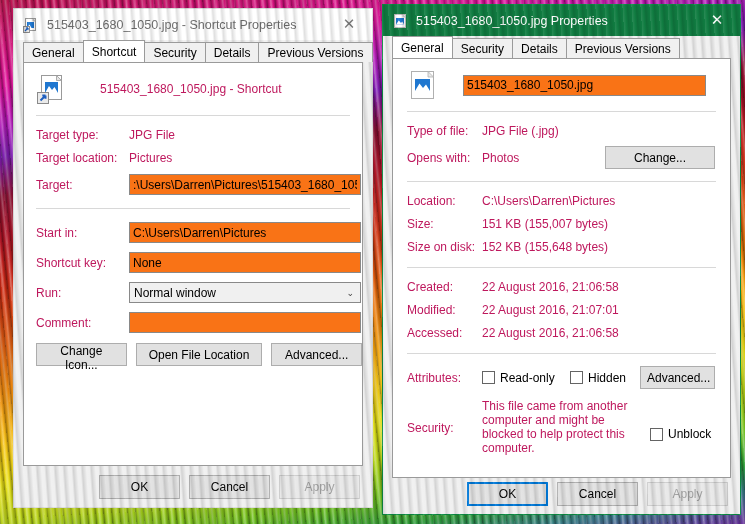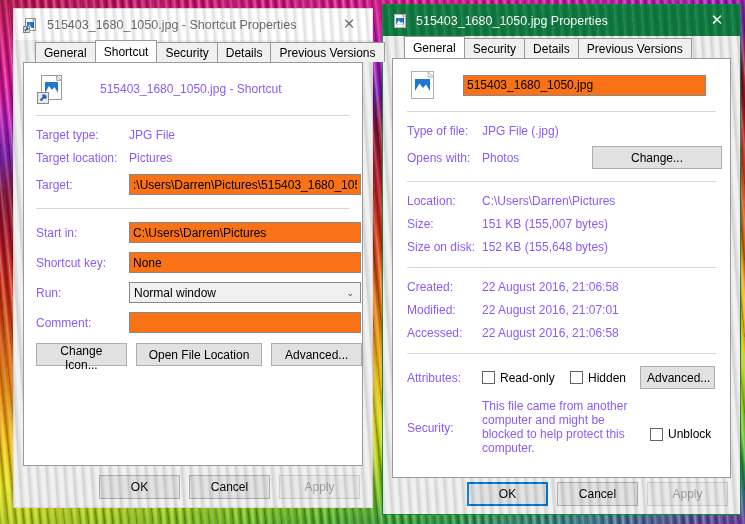--- a/index.html
+++ b/index.html
@@ -82,21 +82,21 @@
     line-height: 1;
     font-family: "DejaVu Sans", sans-serif;
   }
   .titlebar.inactive .close-btn { color: #7a7a7a; }
   .titlebar.active   .close-btn { color: #ffffff; }
 
   
   .tabstrip {
     display: flex;
     align-items: flex-end;
-    padding-left: 21px;
+    padding-left: 9px;
     height: 22px;
     position: relative;
     z-index: 2;
   }
   .tab {
     height: 20px;
     padding: 0 8px;
     display: flex; align-items: center;
     font-size: 12px;
     background: #f0f0f0;
@@ -118,21 +118,21 @@
   .tabpanel {
     background: #ffffff;
     border: 1px solid #9a9a9a;
     position: relative;
     margin: 0 9px;
     z-index: 1;
   }
 
   
   .row { display: flex; align-items: center; }
-  .lbl { font-size: 12px; color: #8b5cf6; }
+  .lbl { font-size: 12px; color: #be185d; }
 
   .hdr-row {
     display: flex; align-items: center;
     padding: 10px 0 8px 0;
   }
   .file-icon-lg { width: 32px; height: 32px; flex: none; }
 
   .sep {
     height: 1px;
     background: #d8d8d8;
@@ -343,21 +343,21 @@
       <div class="sep" style="margin:2px 14px 0 14px;"></div>
 
       <div class="row" style="padding:12px 0 0 14px;">
         <span class="lbl" style="width:75px;">Type of file:</span>
         <span class="lbl">JPG File (.jpg)</span>
       </div>
 
       <div class="row" style="padding:8px 0 0 14px;">
         <span class="lbl" style="width:75px;">Opens with:</span>
         <span class="lbl" style="flex:1;">Photos</span>
-        <button class="btn" style="width:130px; margin-right:8px;">Change...</button>
+        <button class="btn" style="width:110px; margin-right:15px;">Change...</button>
       </div>
 
       <div class="sep" style="margin:12px 14px 0 14px;"></div>
 
       <div class="row" style="padding:12px 0 0 14px;">
         <span class="lbl" style="width:75px;">Location:</span>
         <span class="lbl">C:\Users\Darren\Pictures</span>
       </div>
 
       <div class="row" style="padding:9px 0 0 14px;">

